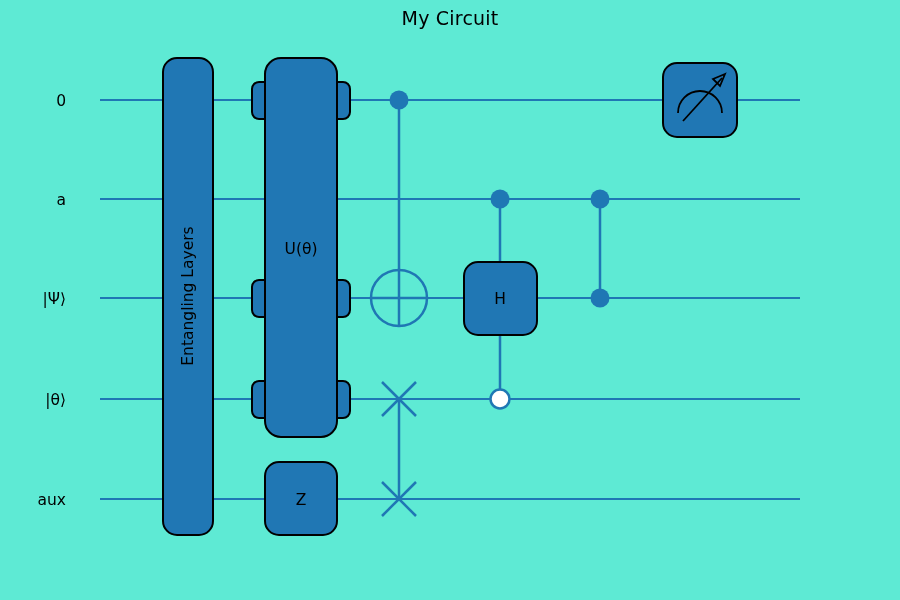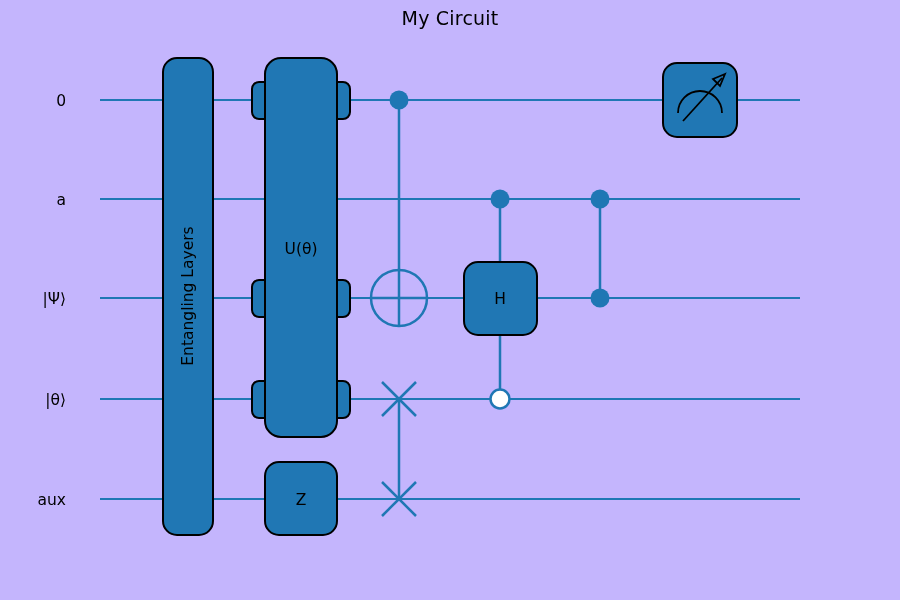--- a/index.html
+++ b/index.html
@@ -7,21 +7,21 @@
     padding: 0;
     background: #ffffff;
   }
   body {
     font-family: "DejaVu Sans", "Liberation Sans", sans-serif;
   }
   #canvas {
     position: relative;
     width: 900px;
     height: 600px;
-    background: #c4b5fd;
+    background: #5eead4;
     overflow: hidden;
   }
   #circuit-title {
     position: absolute;
     left: 0;
     top: 7px;
     width: 900px;
     text-align: center;
     font-size: 19px;
     color: #000000;

